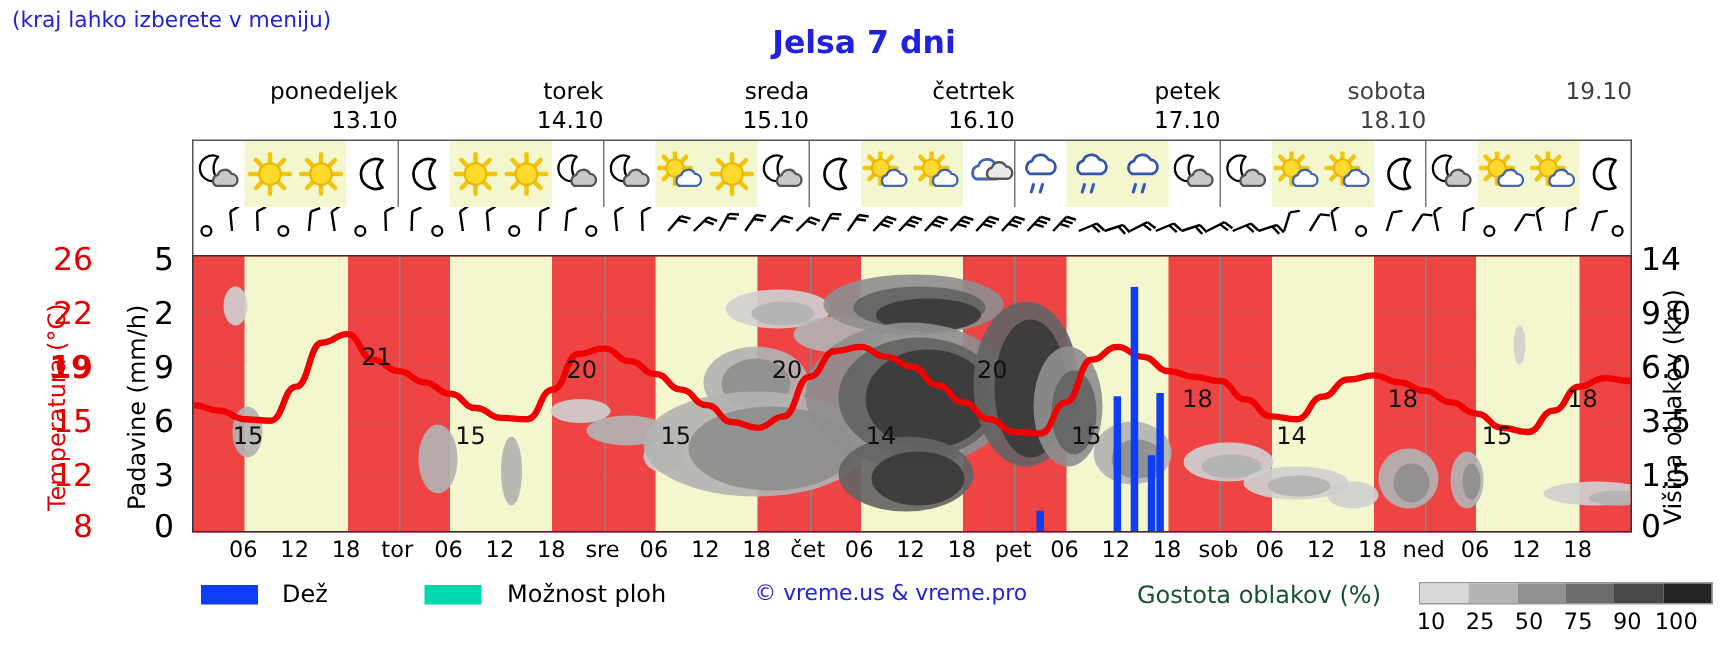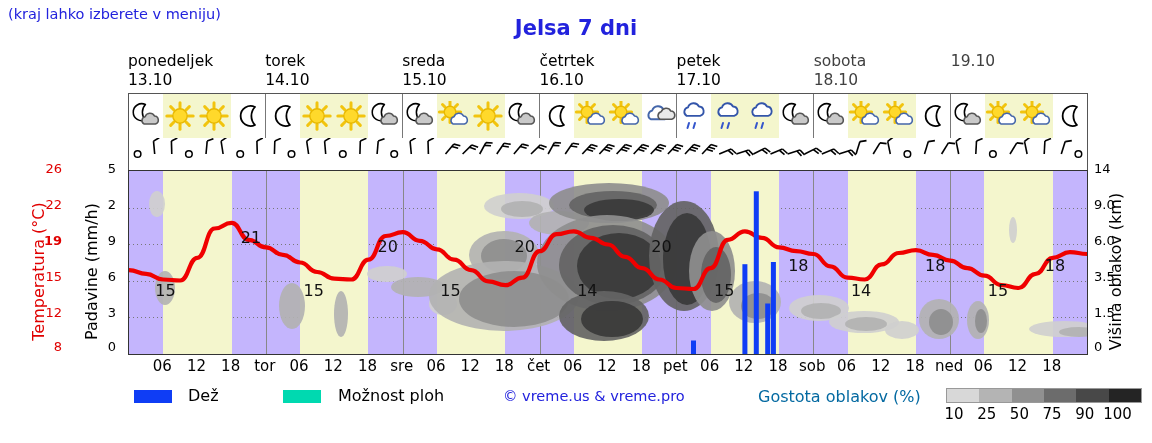--- a/index.html
+++ b/index.html
@@ -24,21 +24,21 @@
     text-align: center;
     color: #2222dd; font-size: 21px; font-weight: bold;
   }
   #last-update {
     right: 8px; top: 7px;
     color: #2222dd; font-size: 13.5px;
   }
 
   
   #day-headers { left: 128px; top: 52px; width: 960px; height: 40px; display: flex; }
-  .day-head { flex: 1 1 0; text-align: left; line-height: 19px; }
+  .day-head { flex: 1 1 0; text-align: right; line-height: 19px; }
   .day-head .dname { font-size: 15.5px; color:#000; }
   .day-head .ddate { font-size: 15.5px; color:#000; }
   .day-head.weekend .dname, .day-head.weekend .ddate { color: #404040; }
 
   
   #icon-strip {
     left: 128px; top: 93px; width: 960px; height: 45px;
     border: 1px solid #555; border-bottom: none;
     display: flex; background: #fff;
   }
@@ -52,21 +52,21 @@
   #wind-strip {
     left: 128px; top: 138px; width: 960px; height: 32px;
     border: 1px solid #555; border-top: none; border-bottom: none;
     background: #fff;
   }
 
   
   #plot {
     left: 128px; top: 170px; width: 960px; height: 185px;
     border: 1px solid #333;
-    background: #c4b5fd; overflow: hidden;
+    background: #ef4444; overflow: hidden;
   }
   #plot .band { position:absolute; top:0; bottom:0; background:#f4f6cd; }
   #plot .vsep { position:absolute; top:0; bottom:0; width:1px; background:#888; }
   #plot .hgrid { position:absolute; left:0; right:0; height:1px;
       background-image: linear-gradient(to right, #777 1px, transparent 1px);
       background-size: 4px 1px; }
   #plot svg { position:absolute; left:0; top:0; }
   .tlabel { position:absolute; font-size:16px; color:#111; }
 
   
@@ -79,36 +79,36 @@
     left: -9px; top: 262px; width: 200px;
     transform: rotate(-90deg);
     text-align:center; color:#000; font-size:16px;
   }
   #cloud-axis-title {
     right: -63px; top: 262px; width: 200px;
     transform: rotate(-90deg);
     text-align:center; color:#000; font-size:16px;
   }
   .tick-col { position:absolute; }
-  .tick { position:absolute; font-size:13px; }
+  .tick { position:absolute; font-size:21px; }
   .tick.temp { color:#e00000; right:0; text-align:right; }
   .tick.prec { color:#000; right:0; text-align:right; }
   .tick.cloud { color:#000; left:0; text-align:left; }
 
   
   #xlabels { left:128px; top:357px; width:960px; height:20px; }
   .xlab { position:absolute; font-size:15px; color:#000; text-align:center;
           transform: translateX(-50%); white-space:nowrap; }
 
   
   #legend { left:128px; top:386px; width:1024px; height:45px; }
   .lg-swatch { position:absolute; width:38px; height:13px; }
   .lg-text { position:absolute; font-size:16px; color:#000; }
   #copyright { position:absolute; left:375px; top:2px; color:#2222dd; font-size:14.5px; }
-  #cloud-legend-title { position:absolute; left:630px; top:1px; font-size:16px; color:#0369a1; }
+  #cloud-legend-title { position:absolute; left:630px; top:1px; font-size:16px; color:#14532d; }
   #cloud-ramp { position:absolute; left:818px; top:2px; width:196px; height:15px; display:flex; border:1px solid #999; }
   #cloud-ramp div { flex:1 1 0; }
   #cloud-ramp-labels { position:absolute; left:810px; top:19px; width:215px; height:20px; }
   .ramp-lab { position:absolute; font-size:15px; color:#000; transform:translateX(-50%); }
 </style>
 </head>
 <body>
 
 <div id="root">
 

